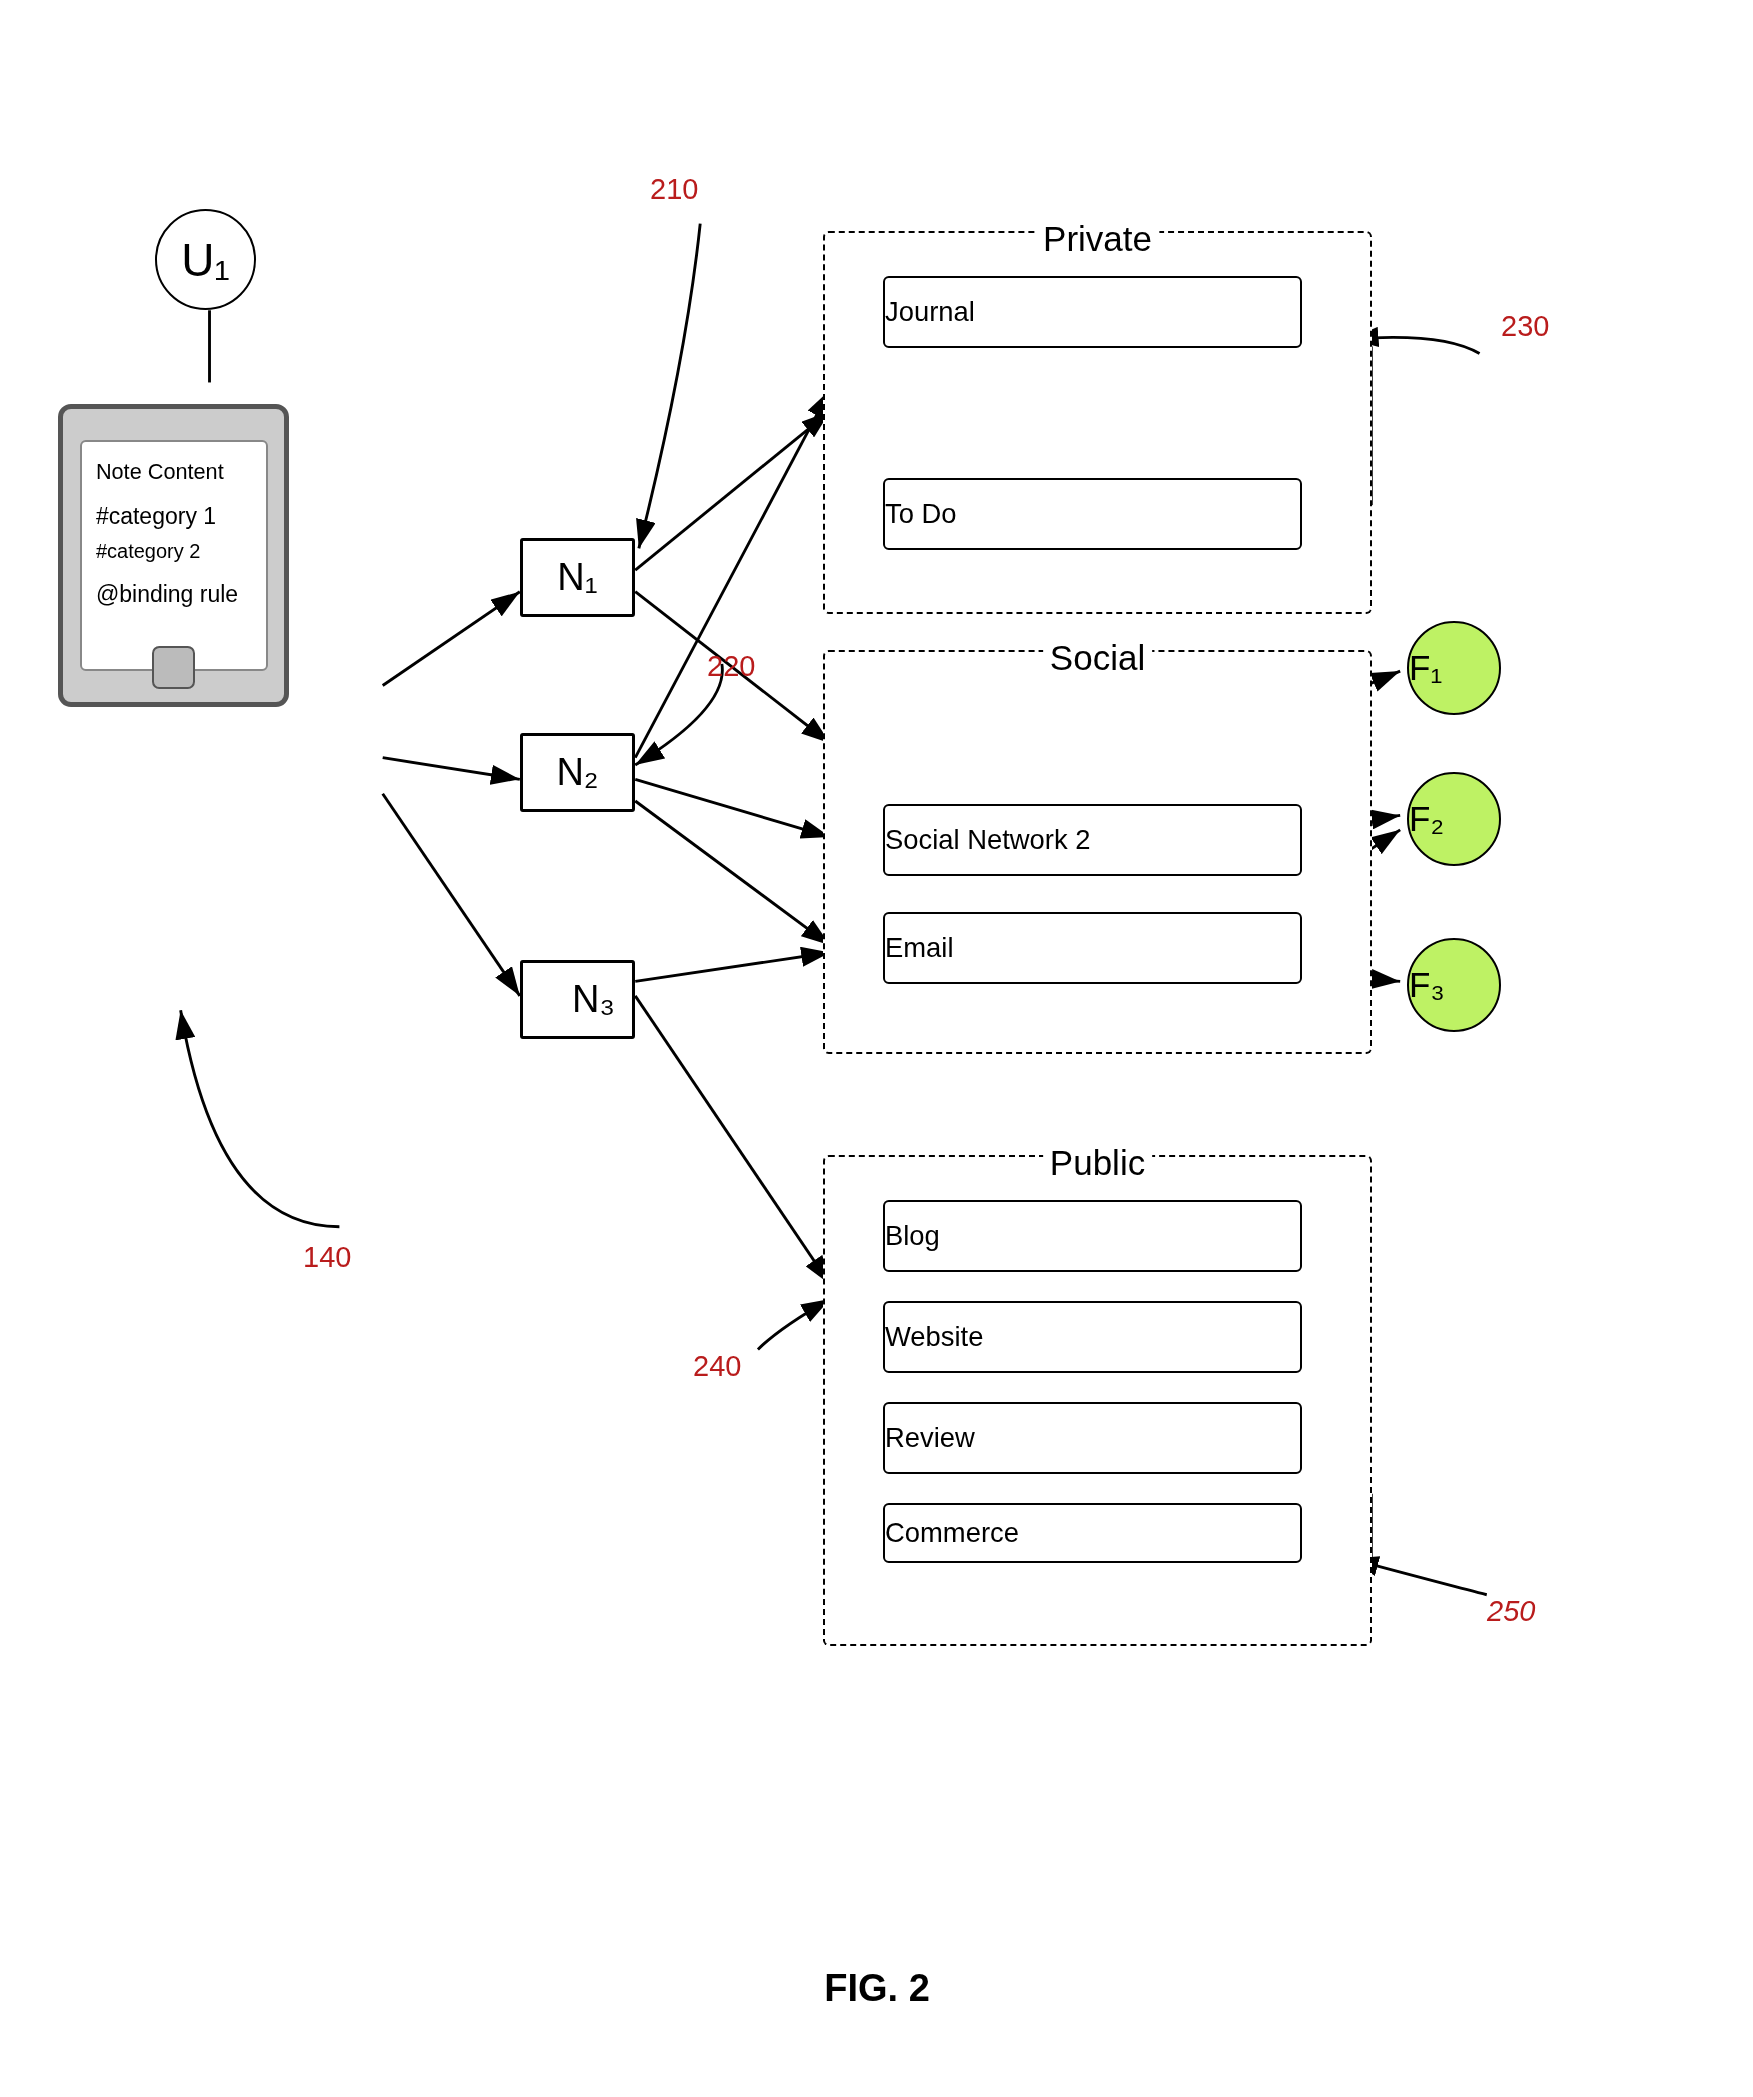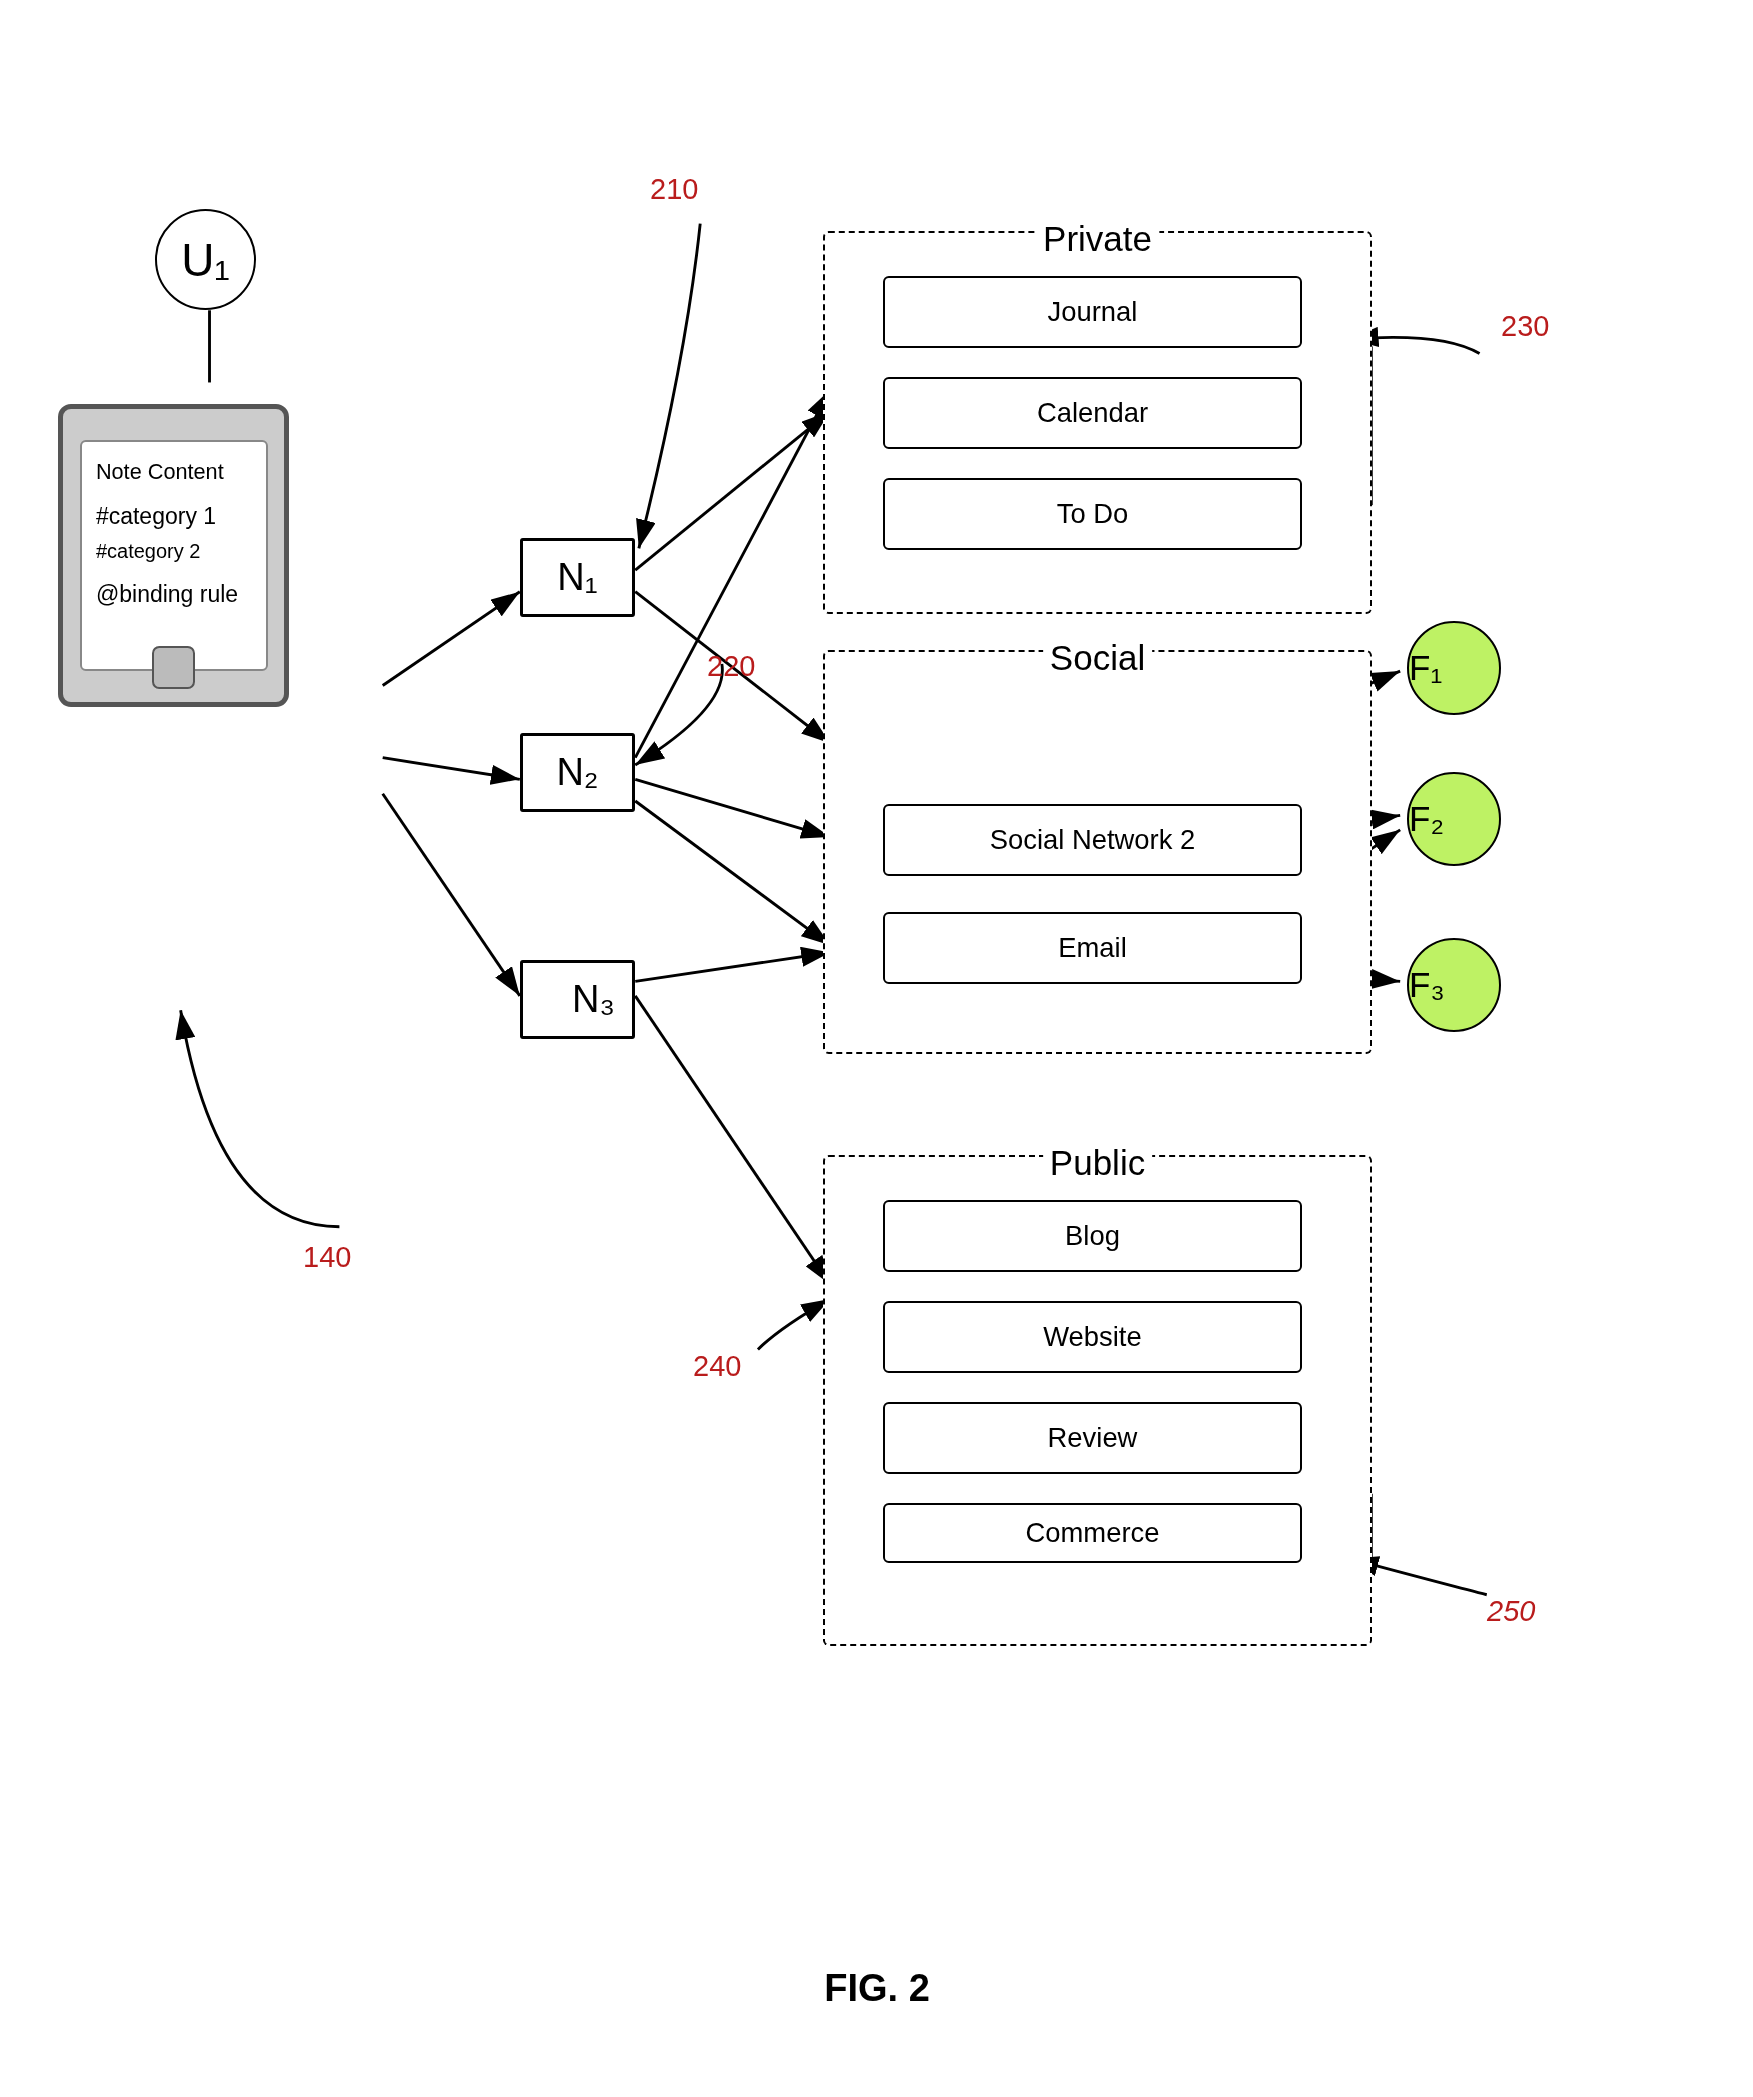--- a/index.html
+++ b/index.html
@@ -95,21 +95,21 @@
       white-space: nowrap;
     }
     
     .item-box {
       position: absolute;
       border: 2.2px solid #000;
       border-radius: 5.8px;
       background: #fff;
       display: flex;
       align-items: center;
-      justify-content: center;
+      justify-content: flex-start;
       font-size: 27.4px;
       font-weight: normal;
     }
     
     .f-circle {
       position: absolute;
       width: 94px;
       height: 94px;
       border-radius: 50%;
       border: 2.9px solid #000;
@@ -232,23 +232,20 @@
     <span>N₃</span>
   </div>
 
   <div class="dashed-group" style="top: 231px; left: 823px; width: 549px; height: 383px;">
     <div class="group-title">Private</div>
 
     <div class="item-box" style="top: 43px; left: 58px; width: 419px; height: 72px;">
       <span>Journal</span>
     </div>
 
-    <div class="item-box" style="top: 144px; left: 58px; width: 419px; height: 72px;">
-      <span>Calendar</span>
-    </div>
 
     <div class="item-box" style="top: 245px; left: 58px; width: 419px; height: 72px;">
       <span>To Do</span>
     </div>
   </div>
 
   <div class="dashed-group" style="top: 650px; left: 823px; width: 549px; height: 404px;">
     <div class="group-title">Social</div>
 
 

